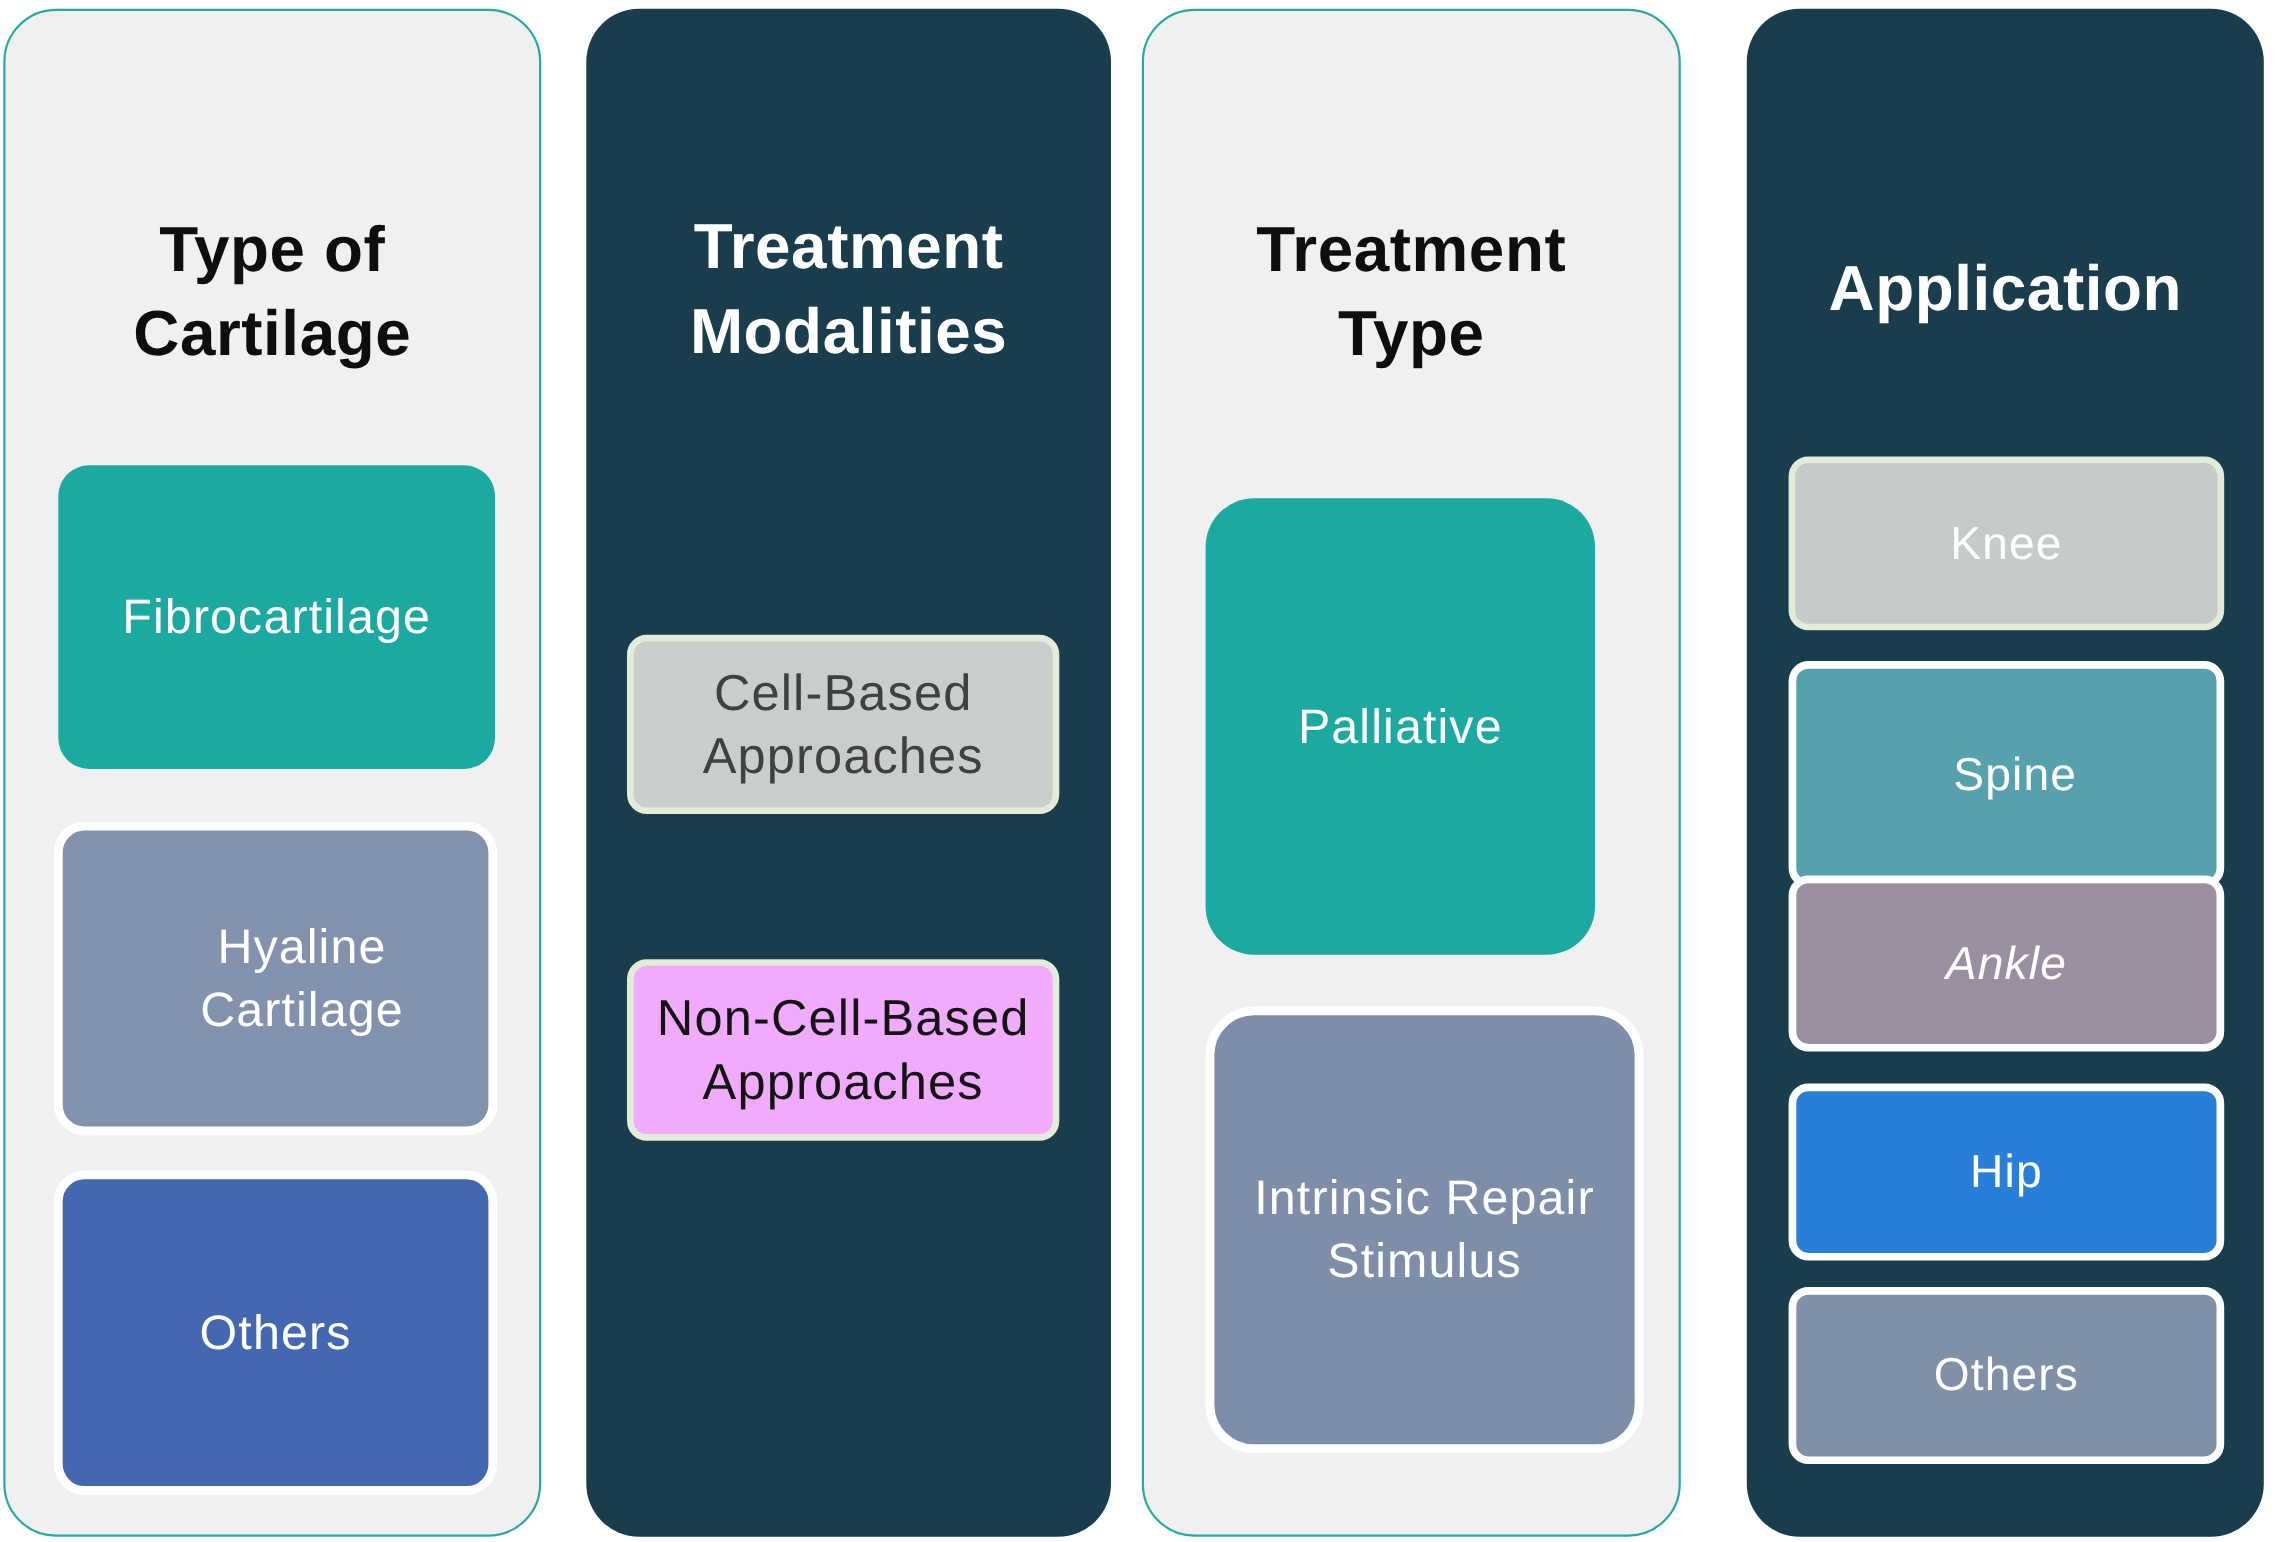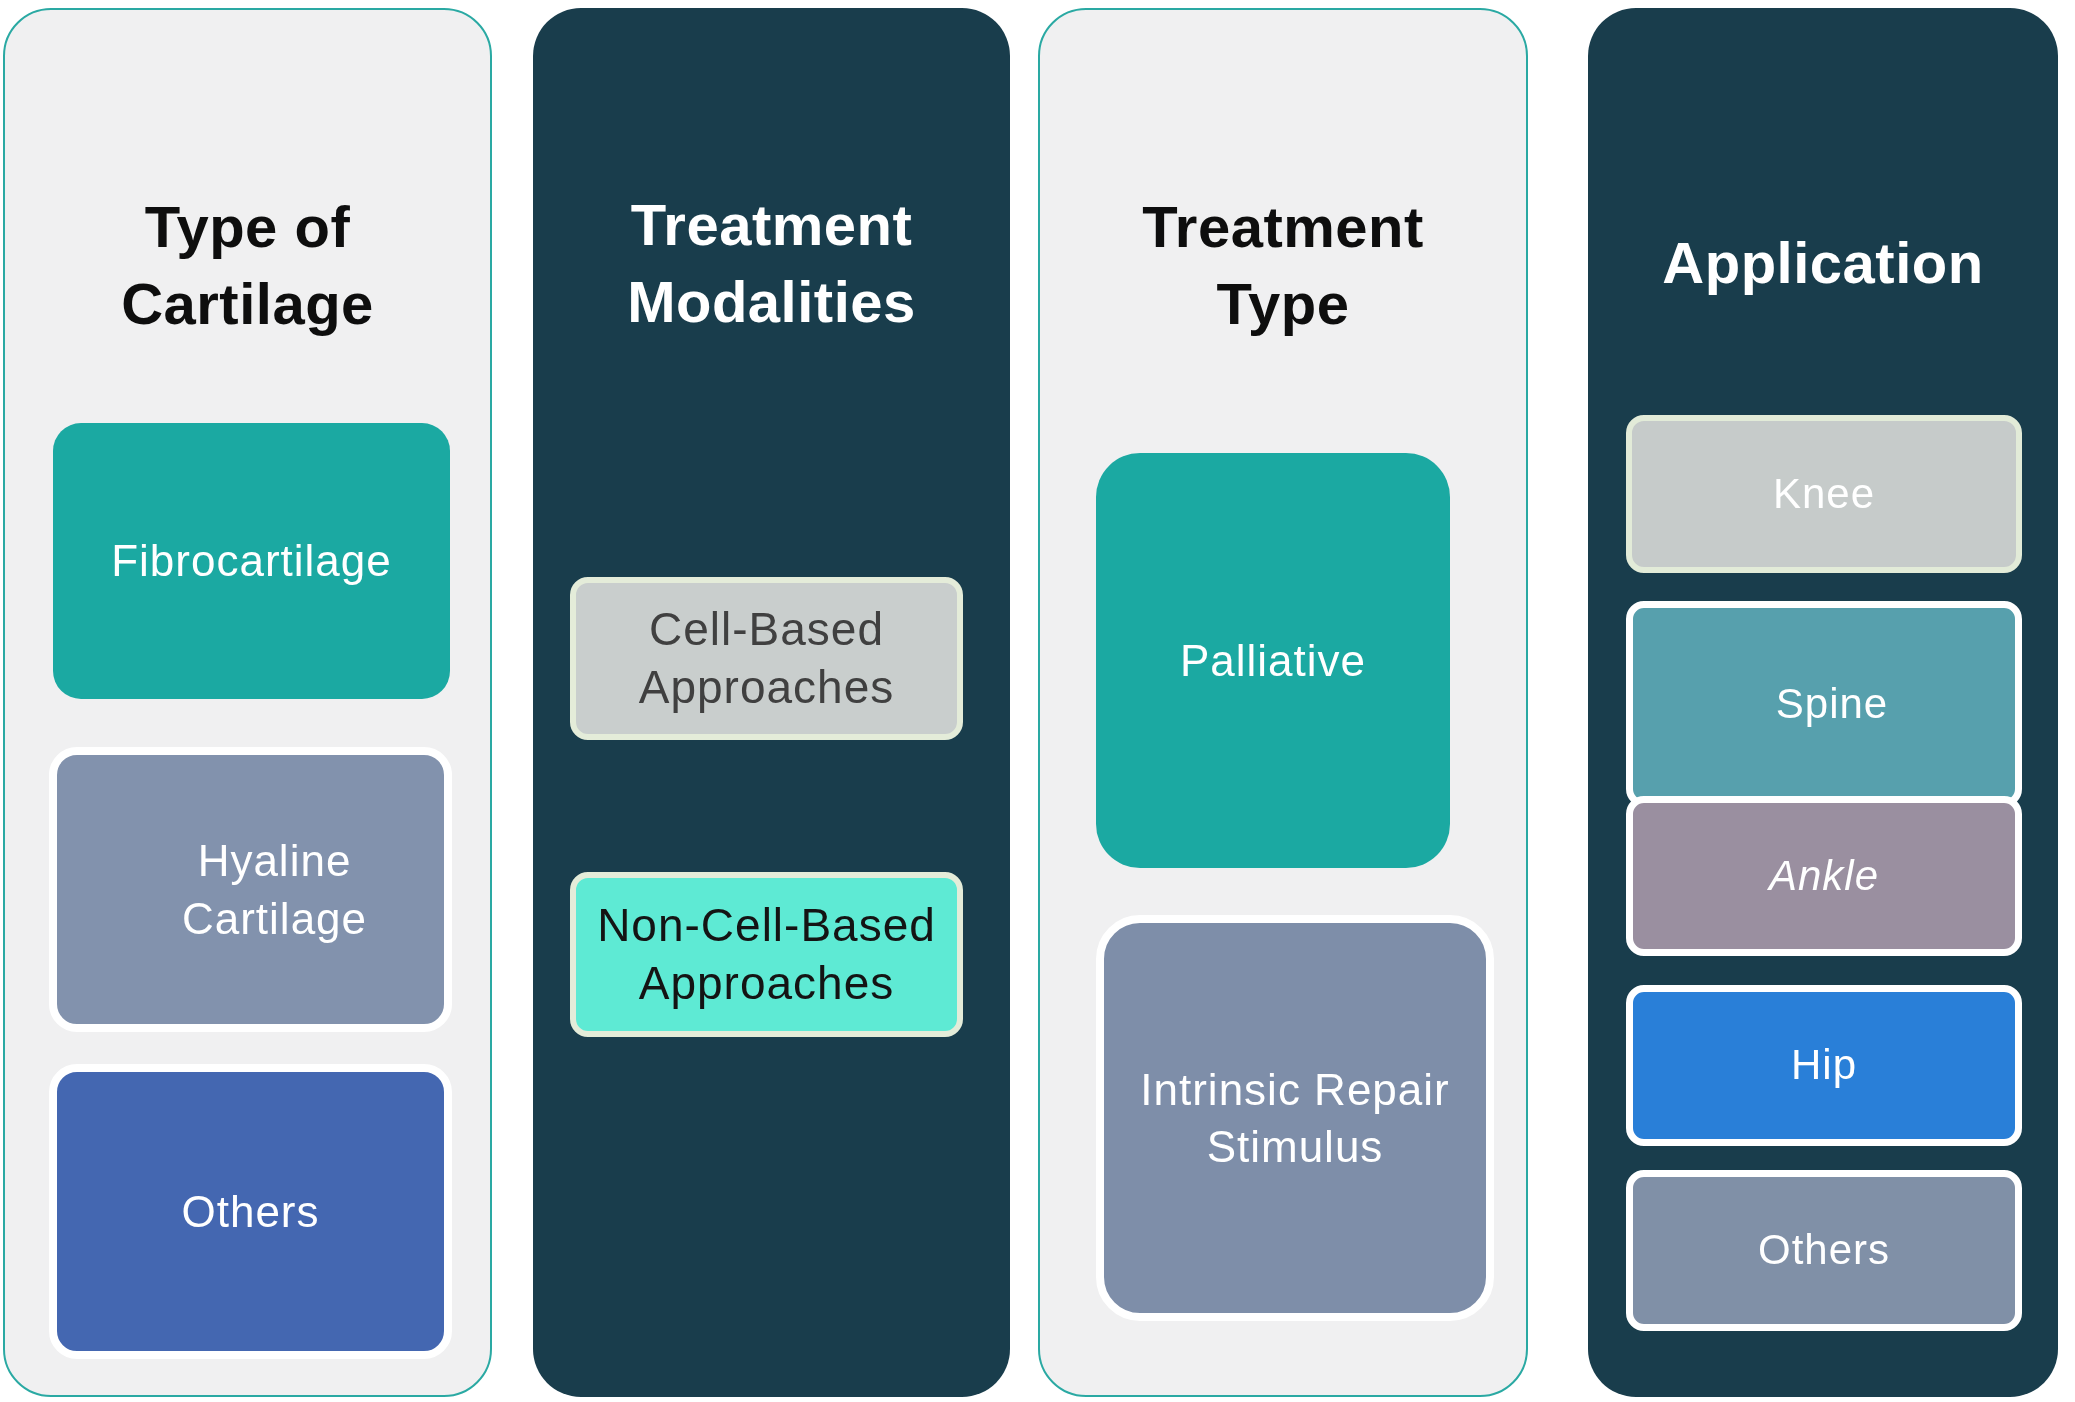--- a/index.html
+++ b/index.html
@@ -95,21 +95,21 @@
     </div>
   </section>
 
   <section class="column dark col-2" style="background-color: rgb(25, 61, 76);">
     <h2 class="col-title">Treatment
 Modalities</h2>
     <div class="node n-cell" style="background-color: rgb(201, 206, 205); color: #404040;">
       <span>Cell-Based
 Approaches</span>
     </div>
-    <div class="node n-noncell" style="background-color: #5eead4; color: rgb(20, 20, 20); align-items: center;">
+    <div class="node n-noncell" style="background-color: #f0abfc; color: rgb(20, 20, 20); align-items: center;">
       <span>Non-Cell-Based
 Approaches</span>
     </div>
   </section>
 
   <section class="column light col-3" style="background-color: rgb(240, 240, 241);">
     <h2 class="col-title">Treatment
 Type</h2>
     <div class="node n-palliative" style="background-color: rgb(27, 169, 162); color: rgb(255, 255, 255);">
       <span>Palliative</span>

